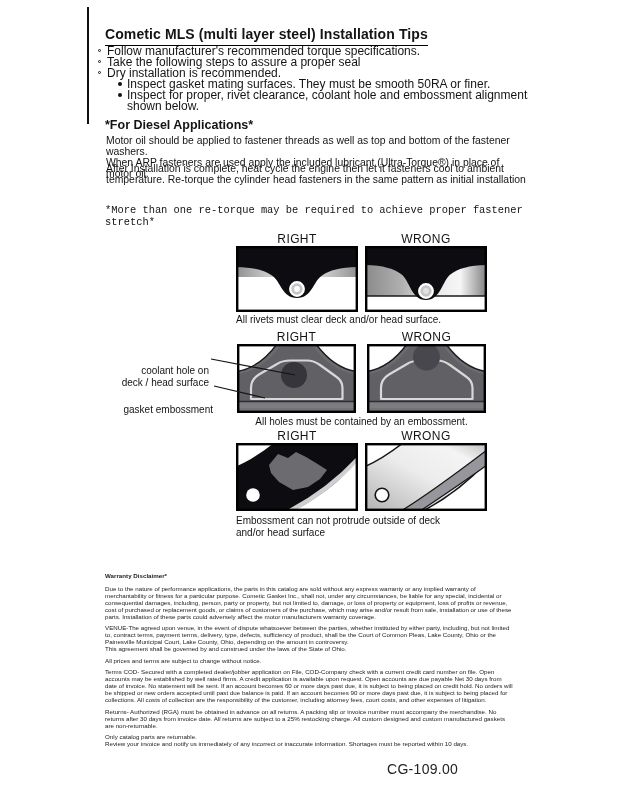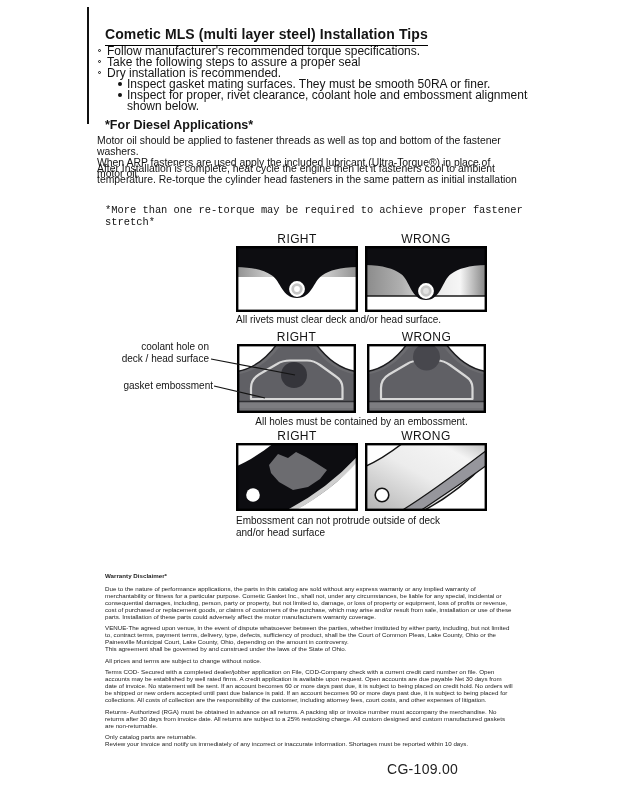--- a/index.html
+++ b/index.html
@@ -22,28 +22,28 @@
   .bullets { left:96px; top:46px; width:470px; font-size:12px; line-height:11px; }
   .bullet-line { position:relative; padding-left:11px; }
   .bullet-line .marker {
     position:absolute; left:2px; top:3.1px; width:3.4px; height:3.4px;
     border:1px solid #141414; border-radius:50%;
   }
   .bullet-line.sub { margin-left:20px; }
   .bullet-line.sub .marker { background:#141414; border:none; width:3.8px; height:3.8px; top:3.3px; }
 
   .section-heading { left:105px; top:118px; font-size:12.5px; font-weight:bold; }
-  .para { left:97px; width:420px; font-size:10.4px; line-height:11.3px; }
+  .para { left:106px; width:420px; font-size:10.4px; line-height:11.3px; }
   .para.p1 { top:134.5px; }
   .para.p2 { top:162.5px; }
   .note { left:105px; top:204px; font-size:10.4px;font-family:Liberation Mono, monospace; }
 
   .fig-label { font-size:12px; font-weight:normal; letter-spacing:.4px; text-align:center; }
   .fig-caption { font-size:10px; line-height:12px; }
-  .callout { text-align:right; font-size:10px; line-height:11.5px; }
+  .callout { text-align:right; font-size:10px; line-height:11.5px;margin-top:24px; }
 
   .legal { left:105px; top:572px; width:409px; font-size:6.2px; line-height:7px; color:#1c1c1c; }
   .legal .hd { font-weight:bold; margin-bottom:5.5px; }
   .legal p { margin-bottom:4.6px; }
   .legal p.tight { margin-bottom:0; }
 
   .footer-code { left:387px; top:761px; font-size:14px; letter-spacing:.3px; color:#222; }
 
   svg { display:block; }
   .leader { pointer-events:none; }

